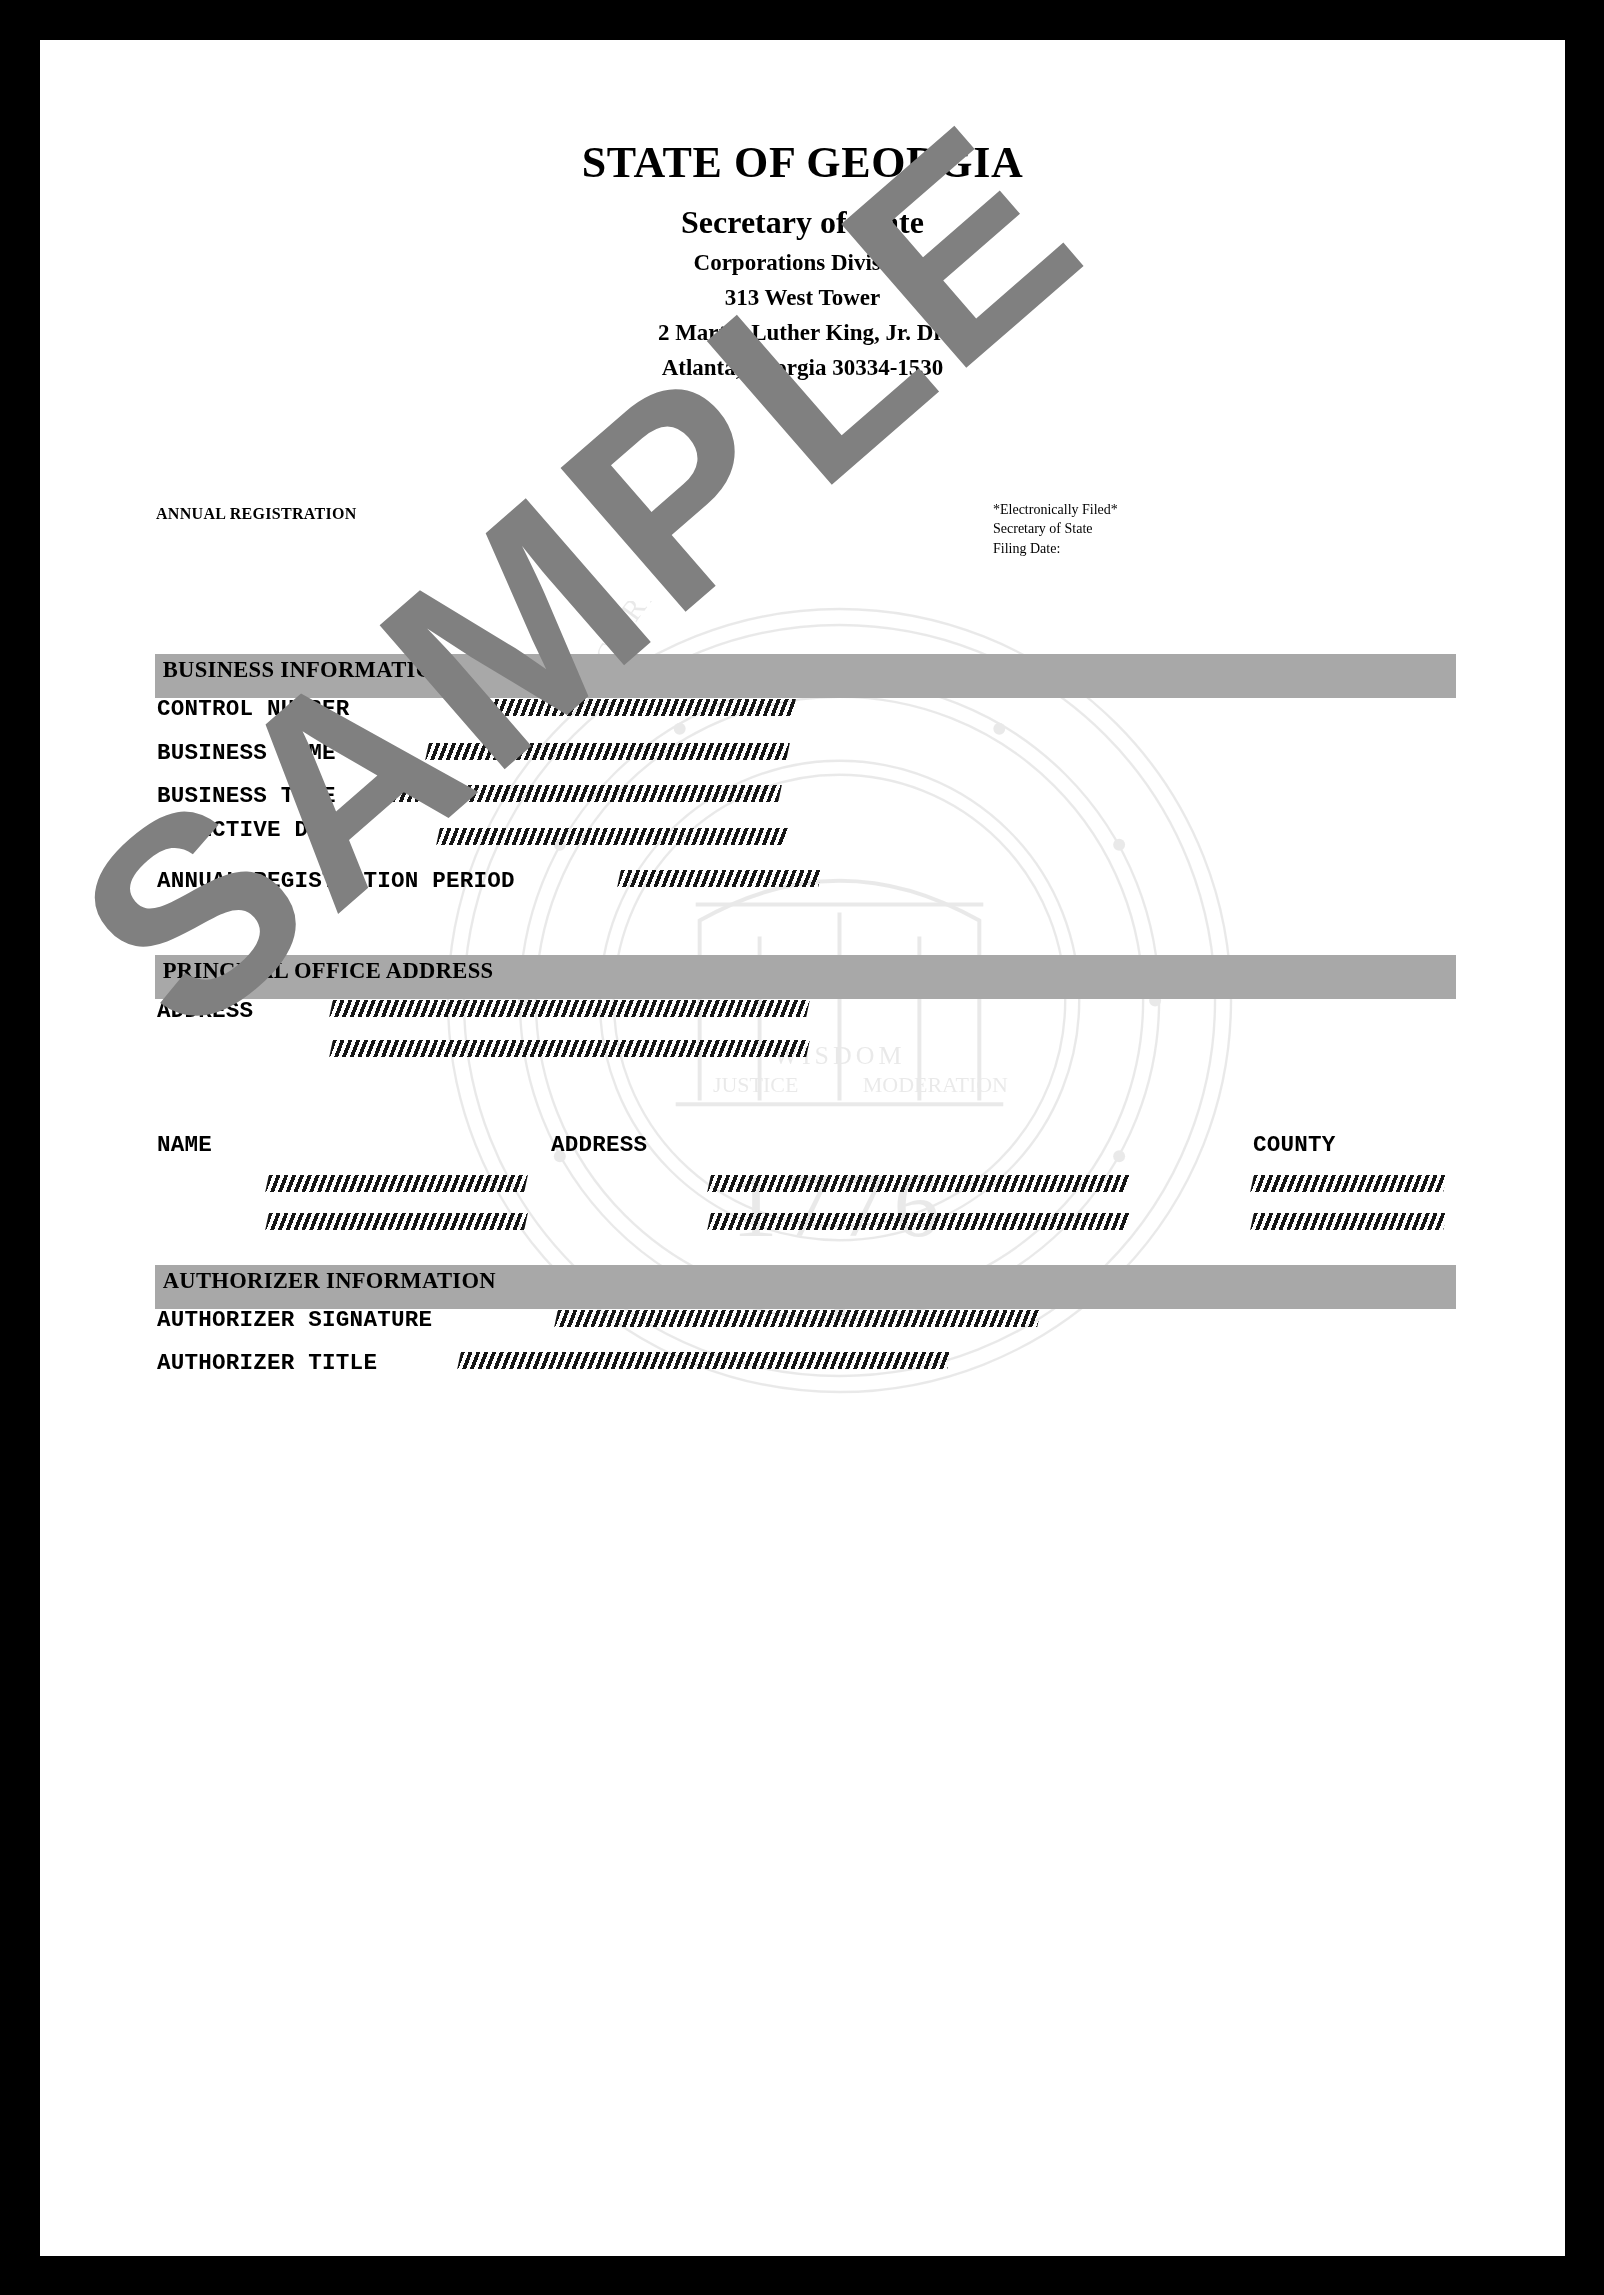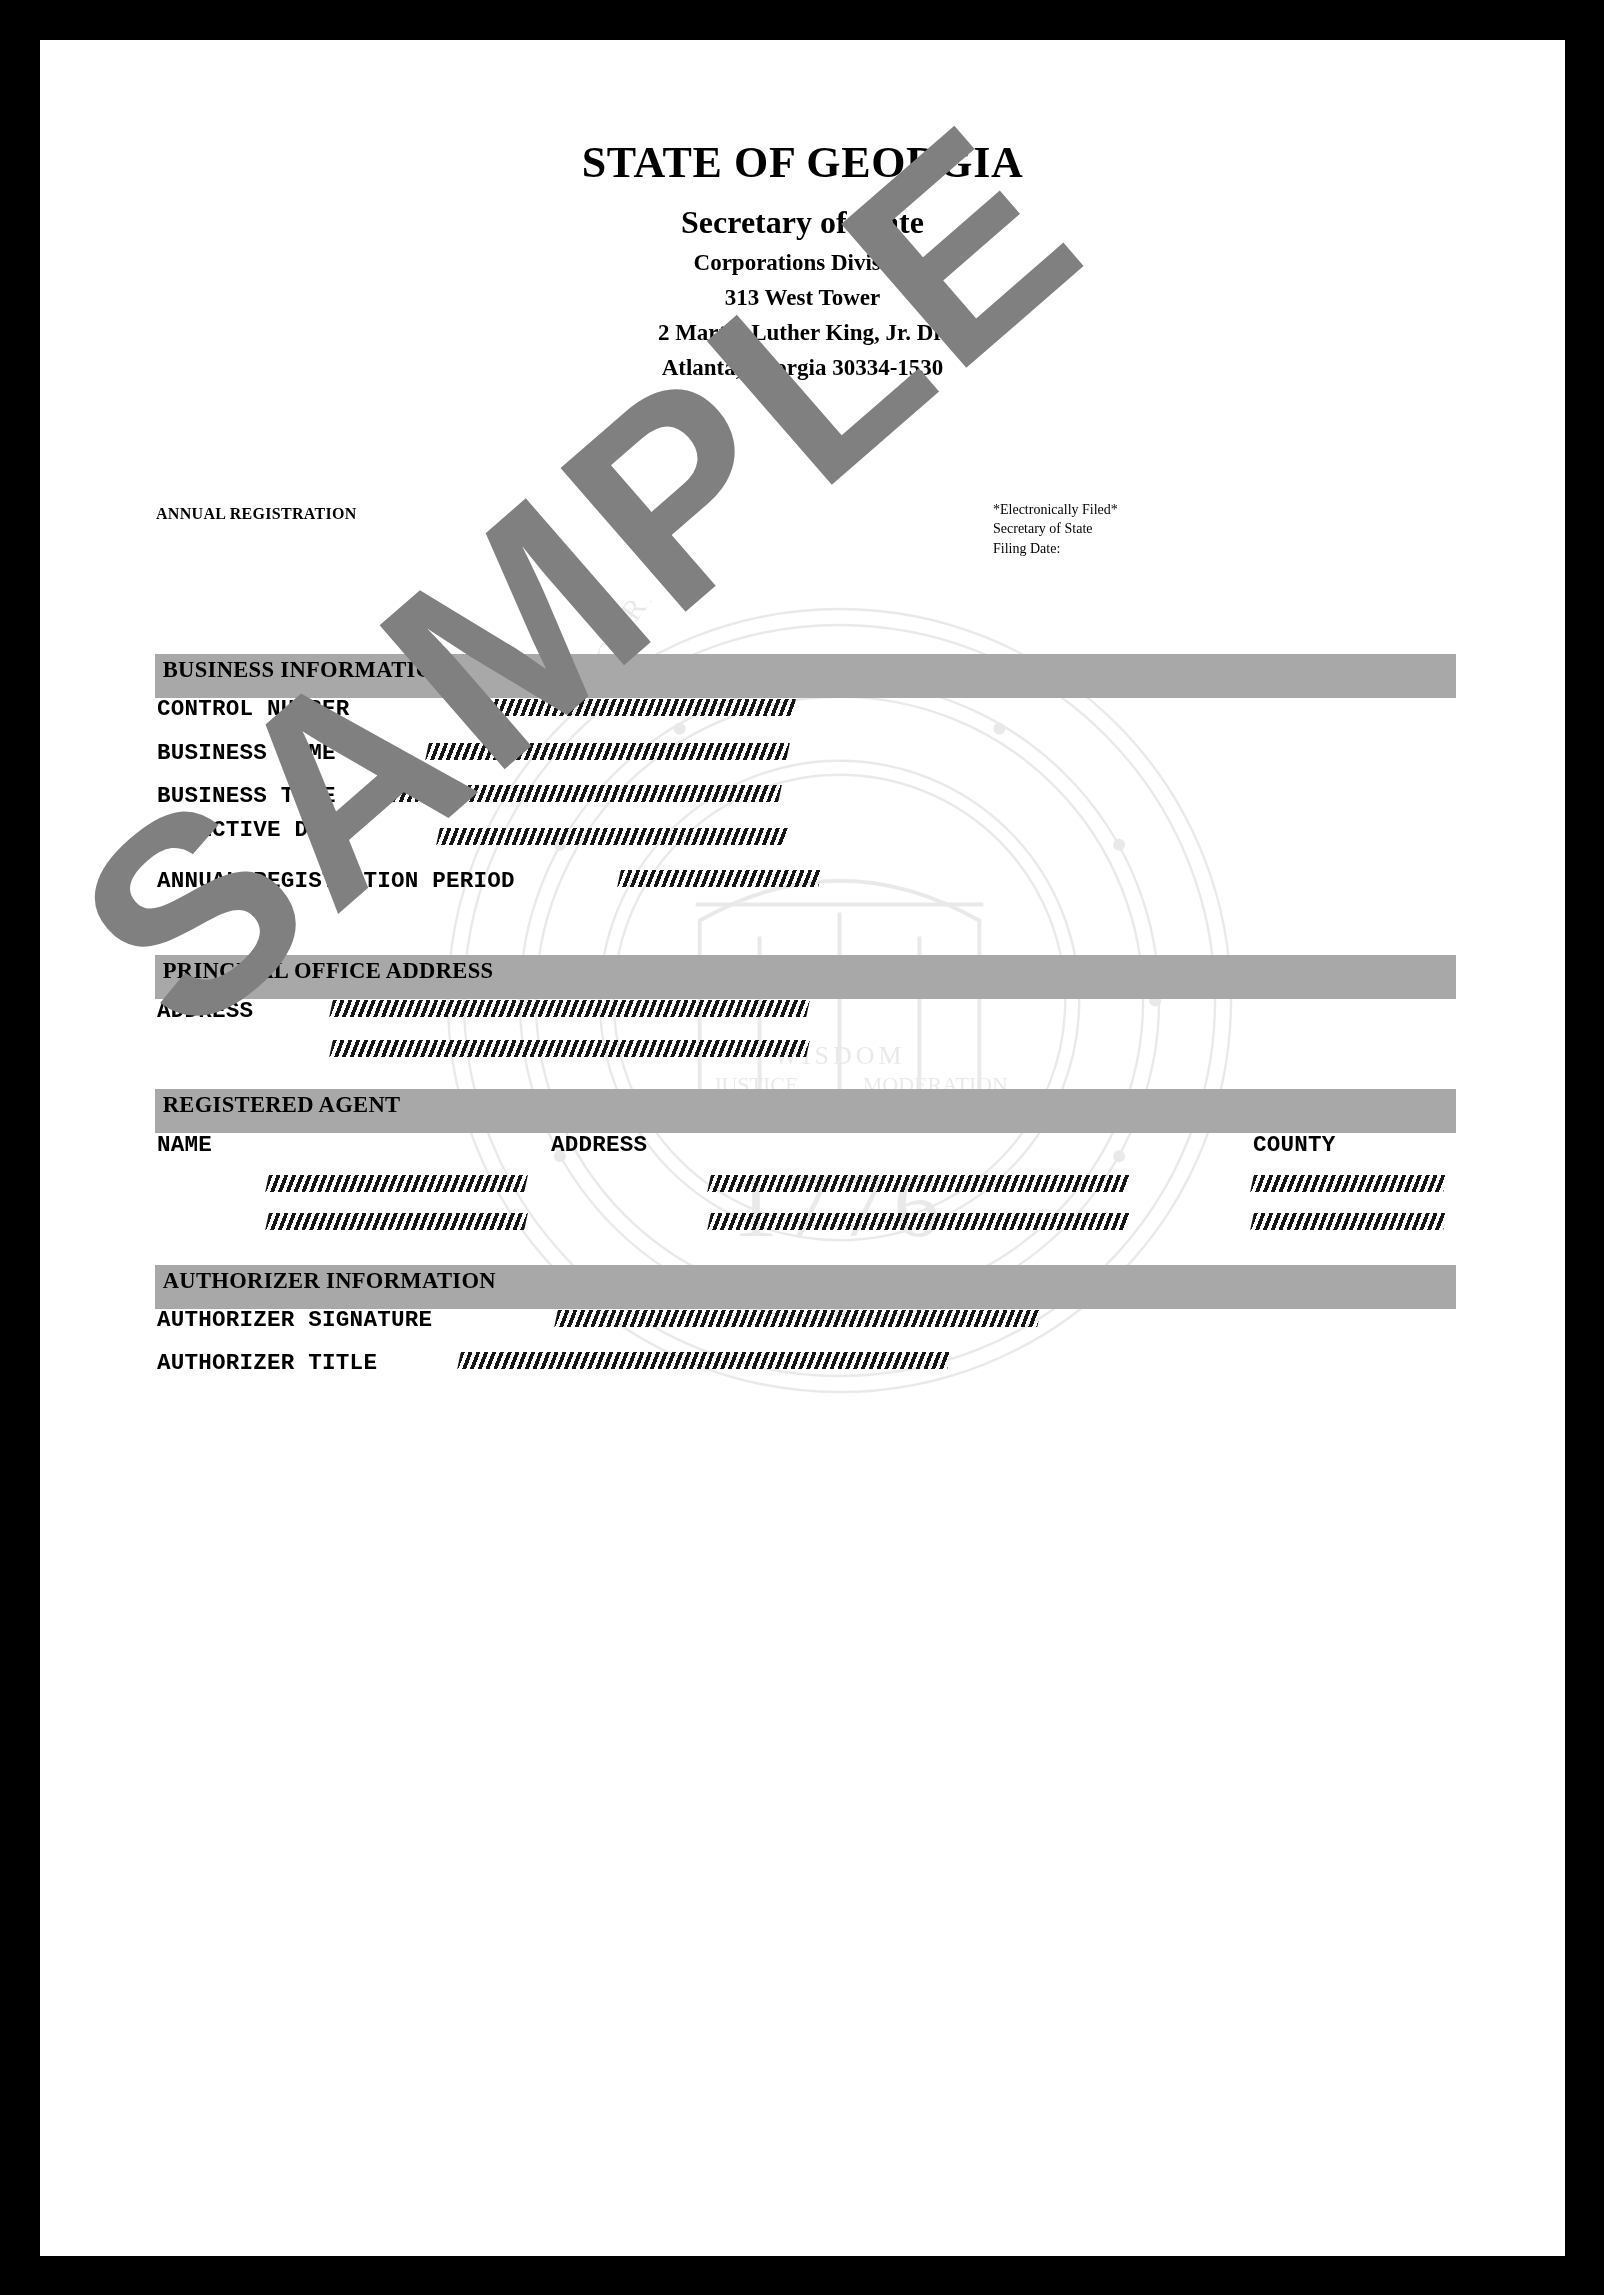--- a/index.html
+++ b/index.html
@@ -255,23 +255,20 @@
     </div>
 
     <div class="lbl" style="left:117px; top:958px;">ADDRESS</div>
     <div class="redact-wrap" style="left:291px; top:960px; width:477px;">
         <i></i>
       </div>
     <div class="redact-wrap" style="left:291px; top:1000px; width:477px;">
         <i></i>
       </div>
 
-    <div class="bar" style="top:1049px;">
-      <span>REGISTERED AGENT</span>
-    </div>
 
     <div class="lbl" style="left:117px; top:1092px;">NAME</div>
     <div class="lbl" style="left:511px; top:1092px;">ADDRESS</div>
     <div class="lbl" style="left:1213px; top:1092px;">COUNTY</div>
 
     <div>
       <div class="redact-wrap" style="left:227px; top:1135px; width:259px;">
           <i></i>
         </div>
       <div class="redact-wrap" style="left:669px; top:1135px; width:419px;">

